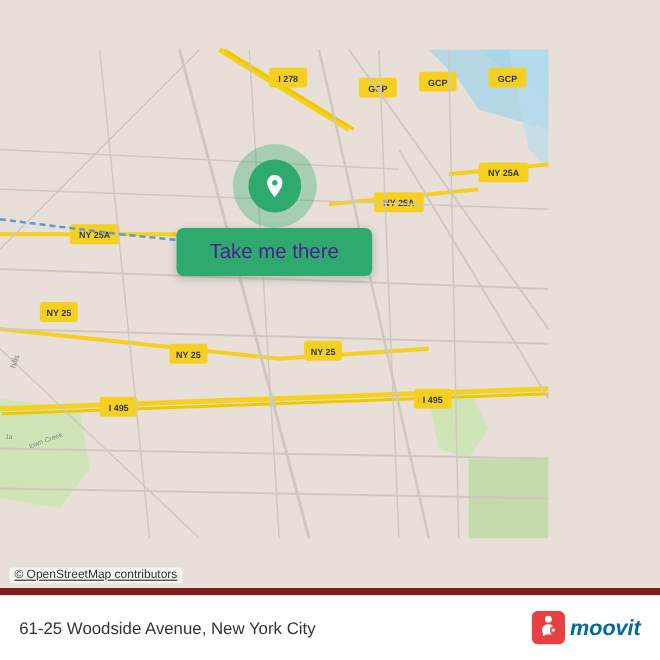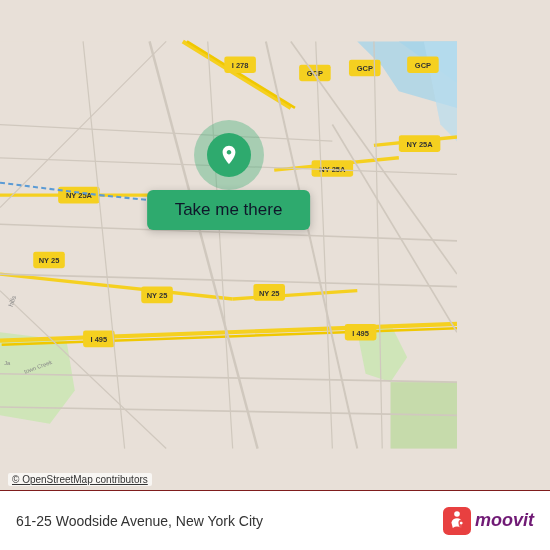--- a/index.html
+++ b/index.html
@@ -29,21 +29,21 @@
 
     
     #bottom-bar {
       width: 550px;
       height: 60px;
       background: #fff;
       display: flex;
       align-items: center;
       justify-content: space-between;
       padding: 0 16px;
-      border-top: 1px solid #7f1d1d;
+      border-top: 6px solid #7f1d1d;
     }
 
     #address-text {
       font-size: 14px;
       color: #333;
     }
 
     #moovit-logo {
       display: flex;
       align-items: center;
@@ -51,32 +51,32 @@
     }
 
     .moovit-icon {
       width: 28px;
       height: 28px;
     }
 
     .moovit-text {
       font-size: 18px;
       font-weight: bold;
-      color: #701a75;
+      color: #0369a1;
       font-style: italic;
     }
 
     
     #take-me-there-btn {
       position: absolute;
       top: 190px;
       left: 50%;
       transform: translateX(-50%);
       background: #2eaa6e;
-      color: #0f172a;
+      color: #4c1d95;
       border: none;
       border-radius: 6px;
       padding: 10px 28px;
       font-size: 17px;
       font-weight: 500;
       cursor: pointer;
       white-space: nowrap;
       box-shadow: 0 2px 8px rgba(0,0,0,0.2);
       z-index: 10;
     }

